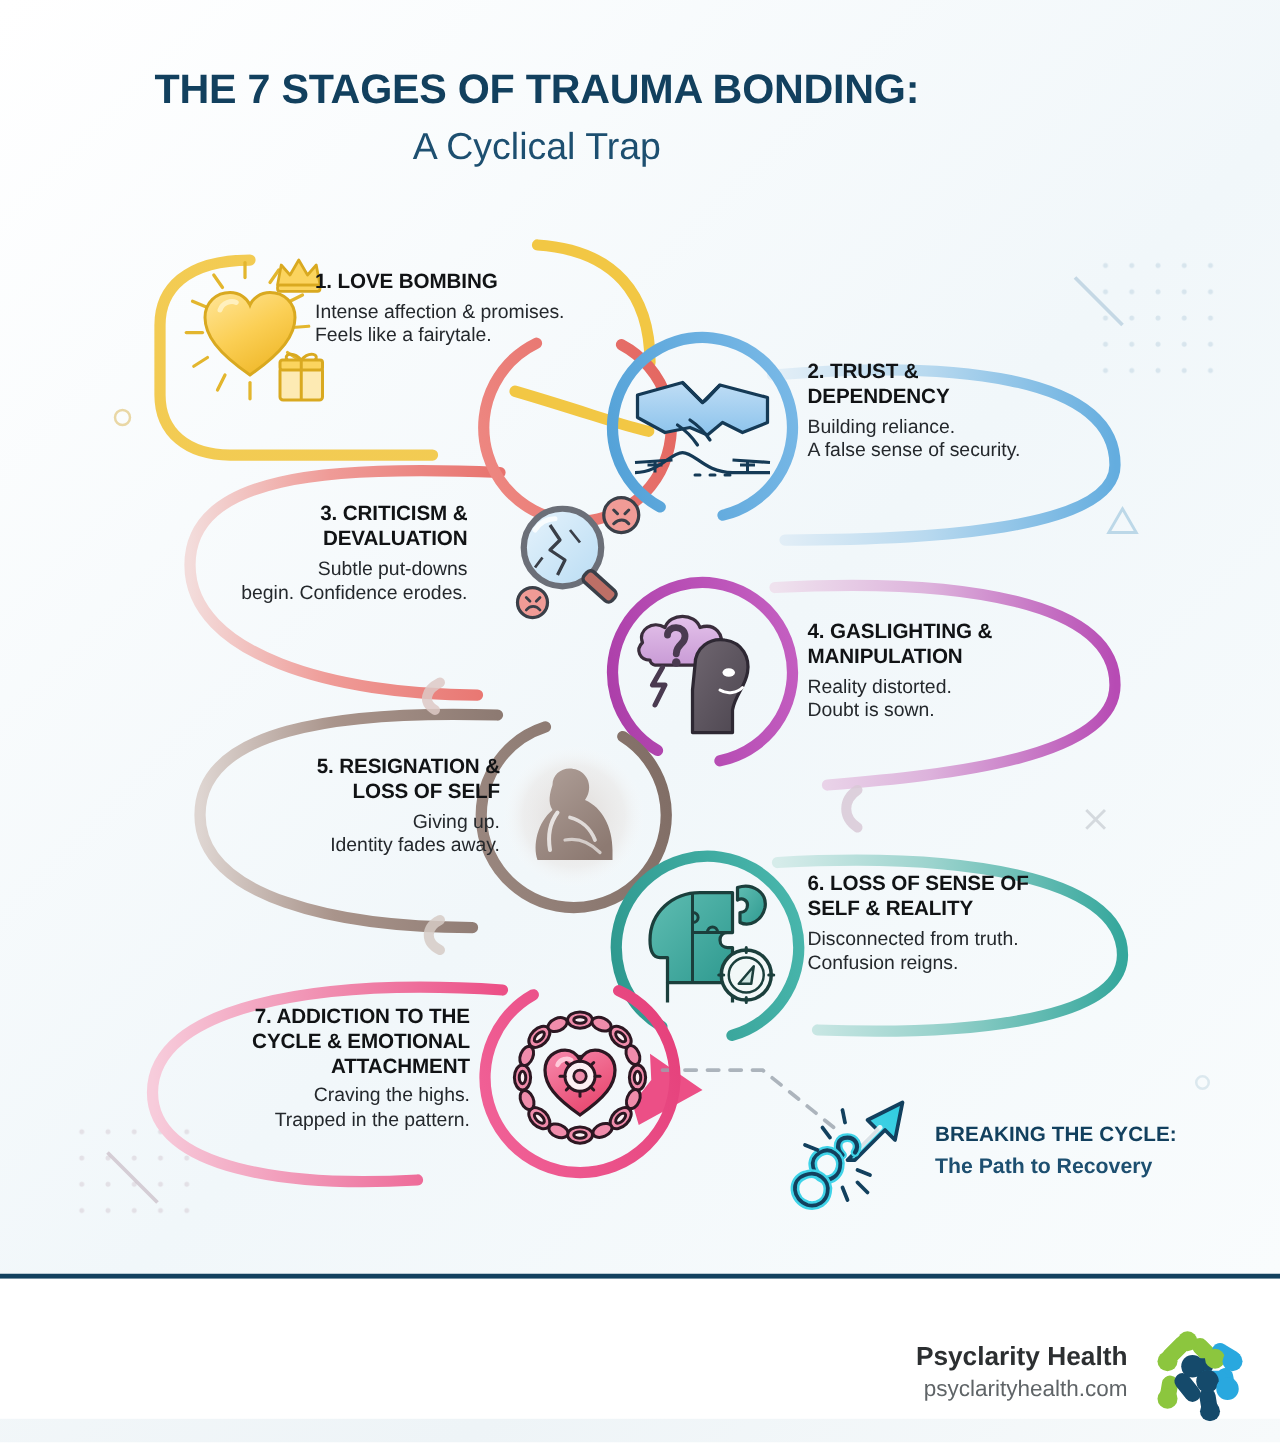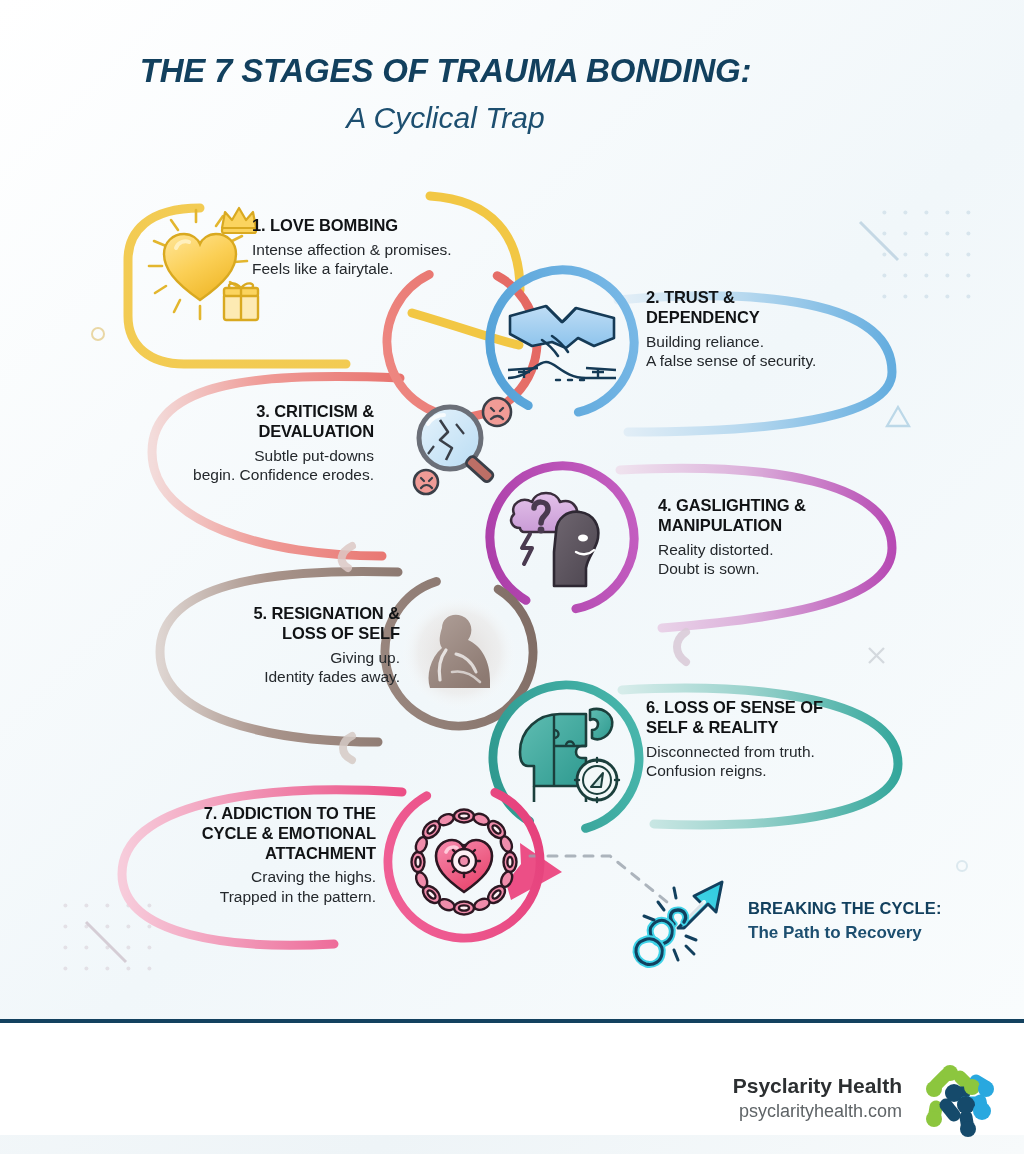--- a/index.html
+++ b/index.html
@@ -10,21 +10,21 @@
     overflow:hidden;
     position:relative;
   }
   #stage {
     position:relative;
     width:1024px; height:1154px;
     background:linear-gradient(135deg,#fbfcfd 0%,#f4f8fa 40%,#eef4f7 70%,#f7fafb 100%);
     overflow:hidden;
   }
   
-  .header { position:absolute; top:52px; left:17px; width:857px; text-align:center; z-index:14;font-style:italic; }
+  .header { position:absolute; top:52px; left:1px; width:857px; text-align:center; z-index:14; }
   .title-main {
     font-size:33px; font-weight:bold; letter-spacing:-0.2px;
     color:#12405e; line-height:1.15; white-space:nowrap;
   }
   .title-sub {
     margin-top:11px; font-size:30px; font-weight:400;
     color:#1d4f70; line-height:1.15;text-align:center;
   }
   
   #connectors { position:absolute; inset:0; width:1024px; height:1154px; z-index:2; }
@@ -342,21 +342,21 @@
       </defs>
       <path d="M16 46 C8 46 4 38 10 32 C6 22 18 14 28 20 C32 8 52 8 56 20 C68 16 76 26 72 36 C80 40 78 50 68 50 L20 50 C18 50 16 48 16 46 Z" fill="url(#cl)" stroke="#3a2d3c" stroke-width="2.6" stroke-linejoin="round"></path>
       <path d="M30 26 C30 18 44 18 44 27 C44 34 37 33 37 41" fill="none" stroke="#4a3a50" stroke-width="5.5" stroke-linecap="round"></path>
       <circle cx="37" cy="48" r="3.4" fill="#4a3a50"></circle>
       <path d="M26 52 L18 66 L28 66 L20 82" fill="none" stroke="#4a3a50" stroke-width="4" stroke-linejoin="round" stroke-linecap="round"></path>
       <path d="M52 50 C52 36 64 28 76 30 C90 32 96 44 94 56 C92 68 84 74 82 86 L82 104 L50 104 L50 70 Z" fill="url(#hd)" stroke="#2e2833" stroke-width="2.6" stroke-linejoin="round"></path>
       <ellipse cx="79" cy="56" rx="5" ry="3.4" fill="#ffffff"></ellipse>
       <path d="M72 70 C78 74 86 72 90 68" fill="none" stroke="#ffffff" stroke-width="2.4" stroke-linecap="round"></path>
     </svg>
   </div>
-  <div class="txt right" style="left:646px; top:496px; width:250px;margin-left:12px;">
+  <div class="txt right" style="left:646px; top:496px; width:250px;">
     <div class="st-title">
       <div>4. GASLIGHTING &amp;</div>
       <div>MANIPULATION</div>
     </div>
     <div class="st-desc">
       <div>Reality distorted.</div>
       <div>Doubt is sown.</div>
     </div>
   </div>
 

